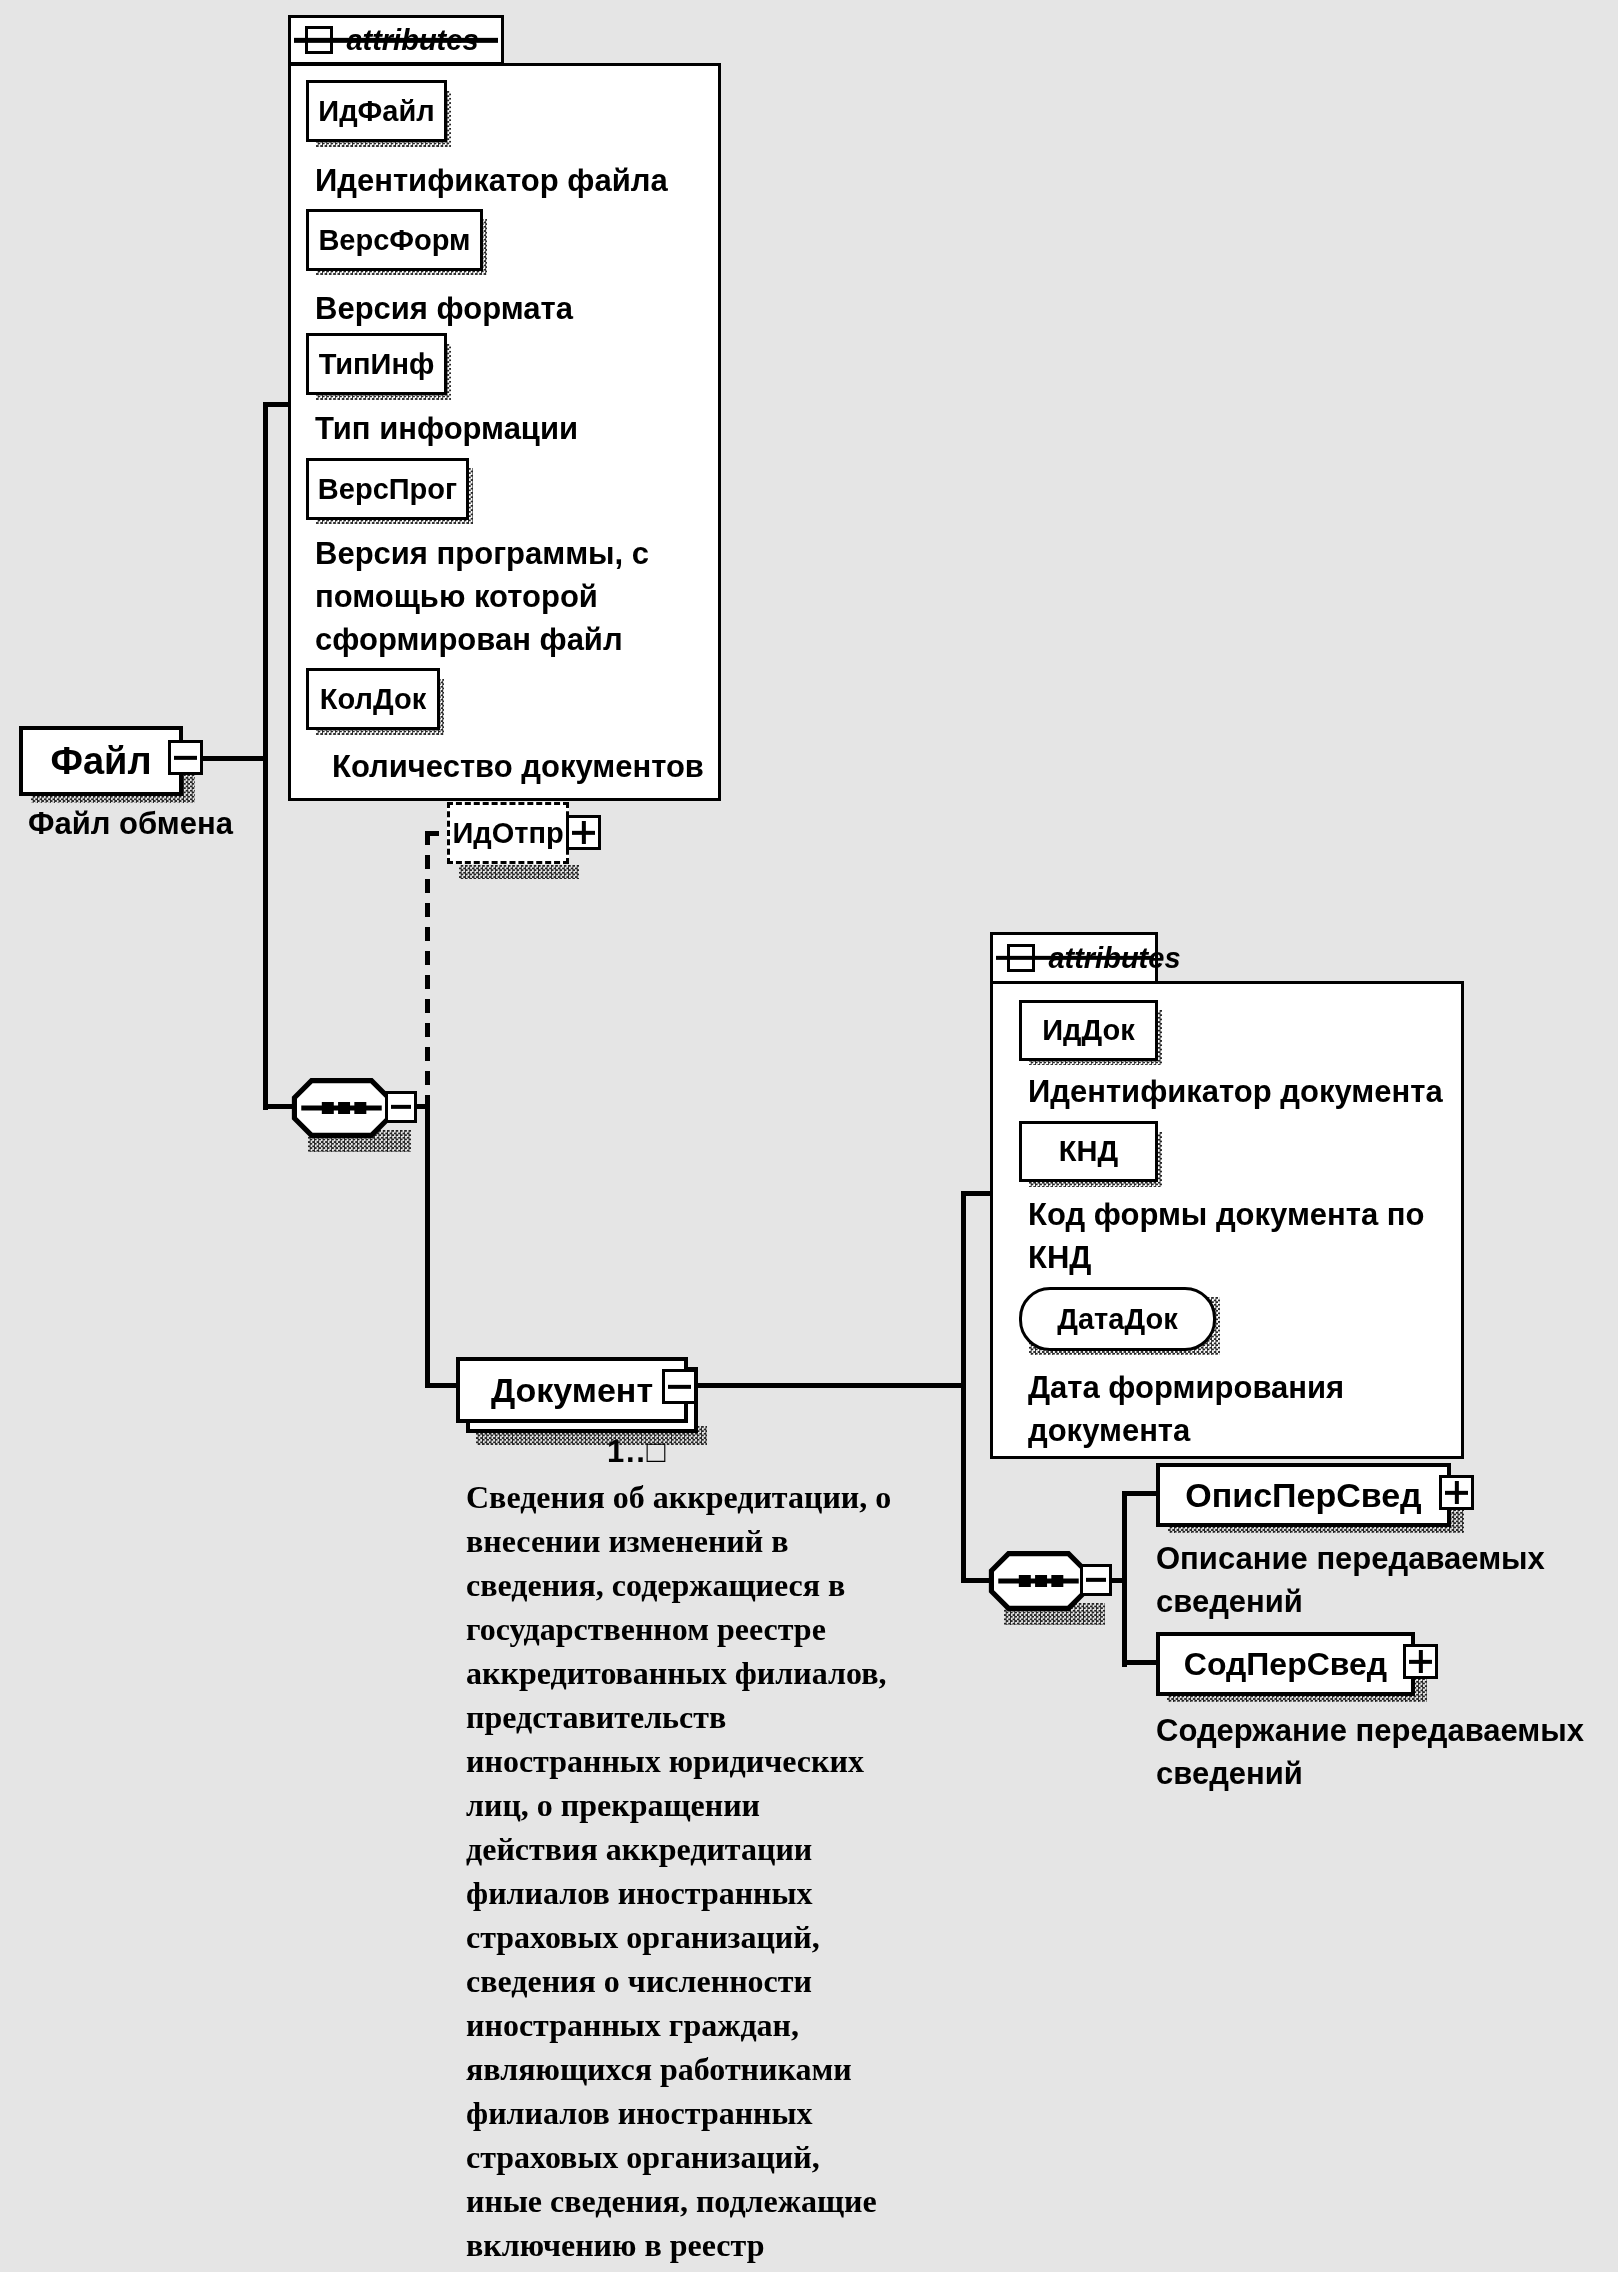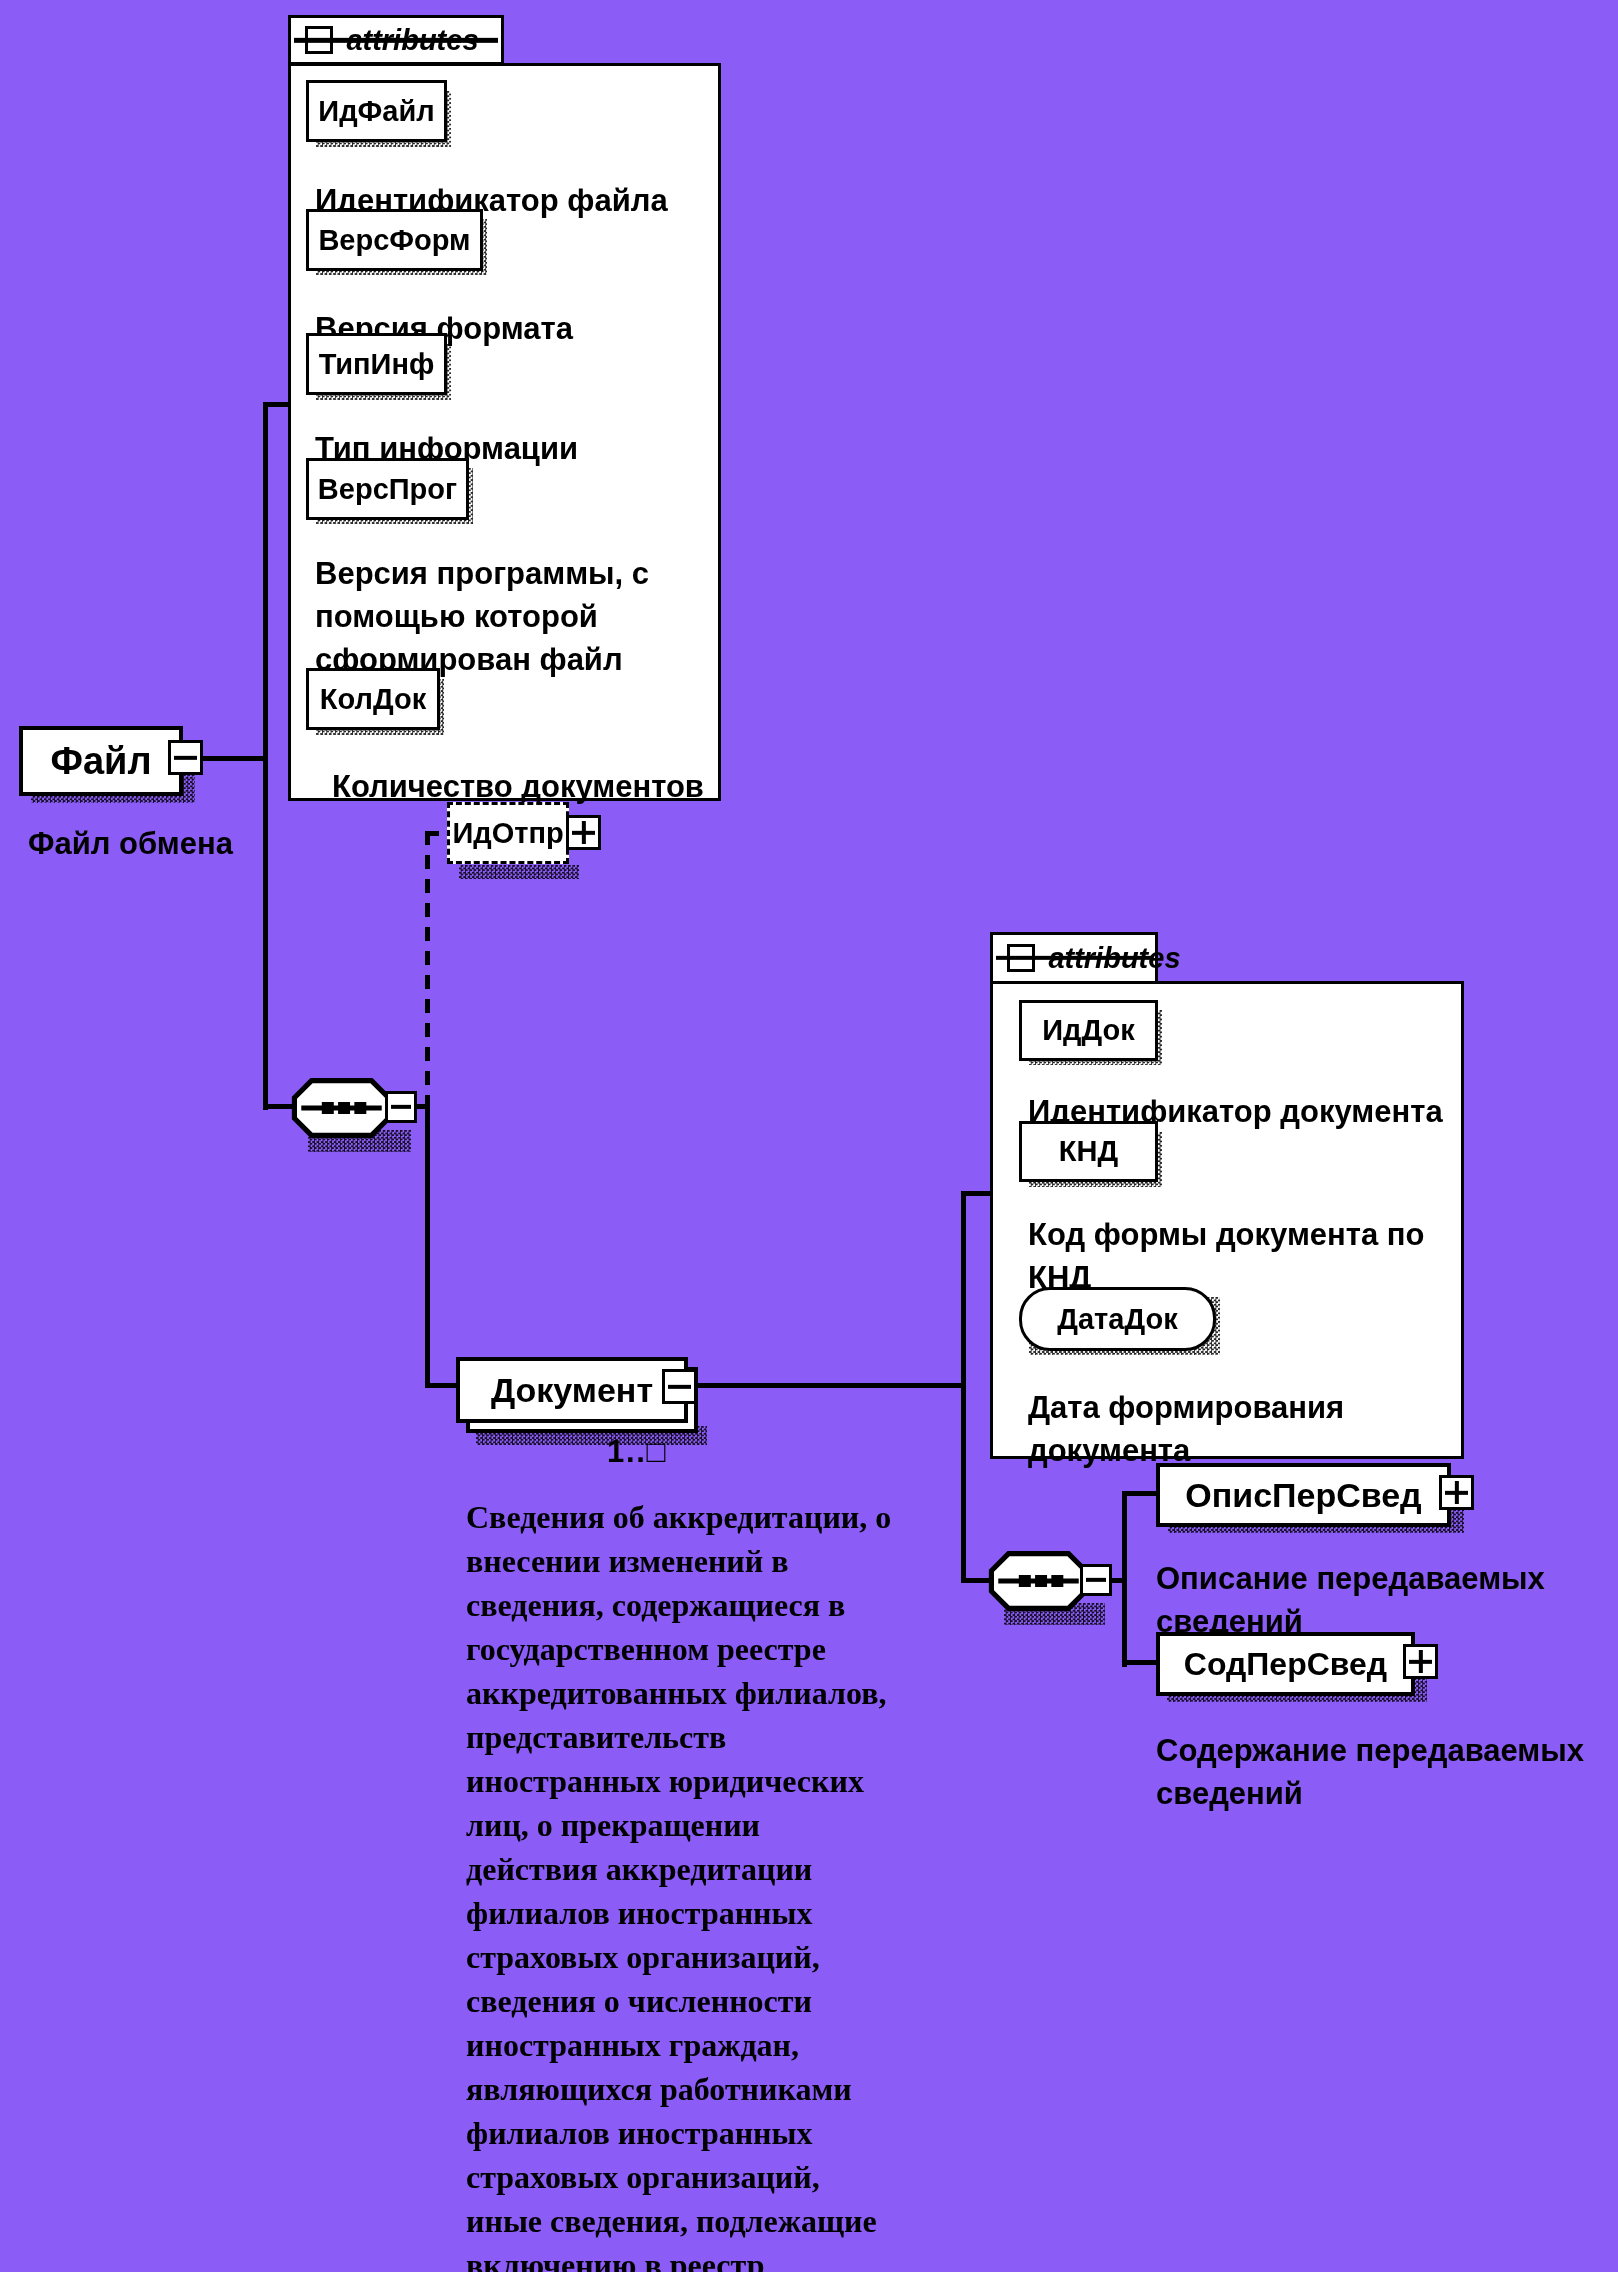--- a/index.html
+++ b/index.html
@@ -1,16 +1,16 @@
 <!DOCTYPE html>
 <html style="font-size:13.7px"><head>
 <meta charset="utf-8">
 <style>
   html,body{margin:0;padding:0;background:#fff;}
-  #canvas{position:relative;width:1619px;height:2273px;background:#8b5cf6;overflow:hidden;
+  #canvas{position:relative;width:1619px;height:2273px;background:#e5e5e5;overflow:hidden;
           font-family:"Liberation Sans",sans-serif;color:#000;}
 
   
   .hline{position:absolute;height:5.1px;background:#000;}
   .vline{position:absolute;width:5.1px;background:#000;}
   .dash-h{position:absolute;height:5.1px;
           background:repeating-linear-gradient(90deg,#000 0 13.7px,transparent 13.7px 24px);}
   .dash-v{position:absolute;width:5.1px;
           background:repeating-linear-gradient(180deg,#000 0 13.7px,transparent 13.7px 24px);}
 
@@ -21,21 +21,21 @@
 
   
   .box{position:absolute;background:#fff;border:3.4px solid #000;
        display:flex;align-items:center;justify-content:center;
        font-weight:bold;white-space:nowrap;}
   .box.attr{font-size:29px;}
   .box.elem{border-width:4.3px;font-size:34px;}
   .box.dashed{border-style:dashed;}
 
   .caption{position:absolute;font-weight:bold;font-size:31px;line-height:43px;
-           white-space:pre-line;margin-top:20px;}
+           white-space:pre-line;}
   .occ{position:absolute;font-weight:bold;font-size:31px;letter-spacing:1.7px;}
 
   
   .handle{position:absolute;width:26px;height:26px;border:3.4px solid #000;background:#fff;}
   .handle .bar-h{position:absolute;left:3.4px;right:3.4px;top:50%;transform:translateY(-50%);
                  height:4.3px;background:#000;}
   .handle .bar-v{position:absolute;top:3.4px;bottom:3.4px;left:50%;transform:translateX(-50%);
                  width:4.3px;background:#000;}
 
   

